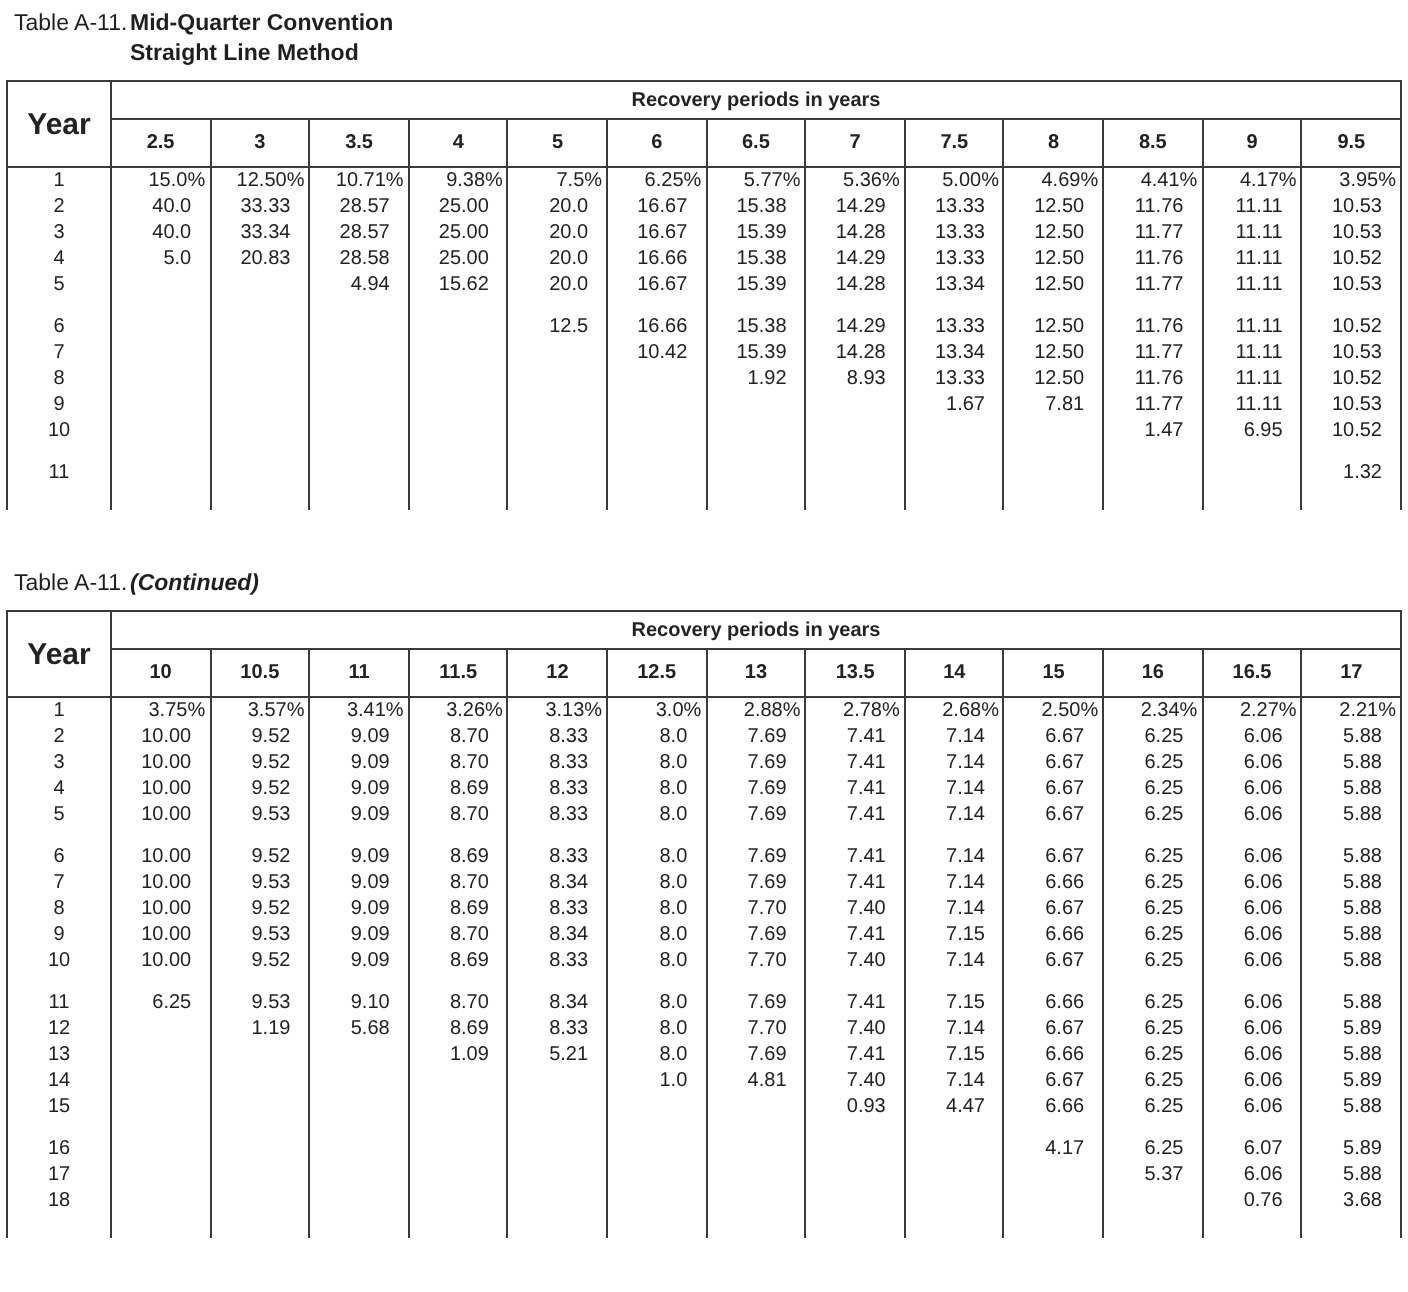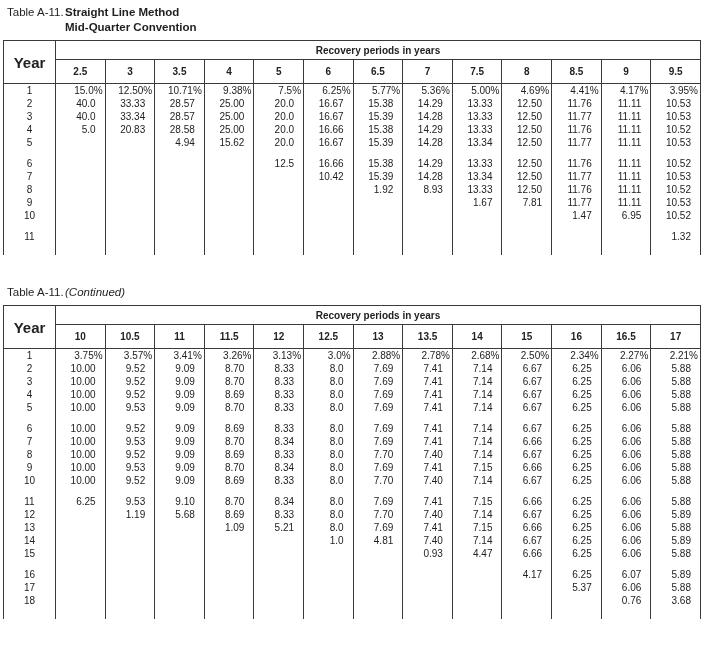--- a/index.html
+++ b/index.html
@@ -25,21 +25,21 @@
     font-size: 11.5px;
     line-height: 15px;
     color: #1f1f1f;
   }
   .title .prefix {
     flex: 0 0 58px;
     font-weight: 400;
   }
   .title .lines { display: flex; flex-direction: column; font-weight: 700; }
   .title .lines span { display: block; }
-  .title .italic { font-style: italic; font-weight: 400; }
+  .title .italic { font-style: italic; font-weight: 700; }
   .block2 { margin-top: 30px; }
 
   table.grid {
     border-collapse: collapse;
     table-layout: fixed;
     width: 698px;
     background: #ffffff;
   }
   table.grid th, table.grid td {
     border: 1px solid #3a3a3a;
@@ -72,22 +72,22 @@
 </style>
 </head>
 <body>
 
 <div class="page">
 
   <section class="block">
     <div class="title">
       <span class="prefix">Table A-11.</span>
       <span class="lines">
+        <span>Mid-Quarter Convention</span>
         <span>Straight Line Method</span>
-        <span>Mid-Quarter Convention</span>
       </span>
     </div>
     <table class="grid">
         <colgroup>
           <col style="width: 52px;">
           <col>
           <col>
           <col>
           <col>
           <col>

